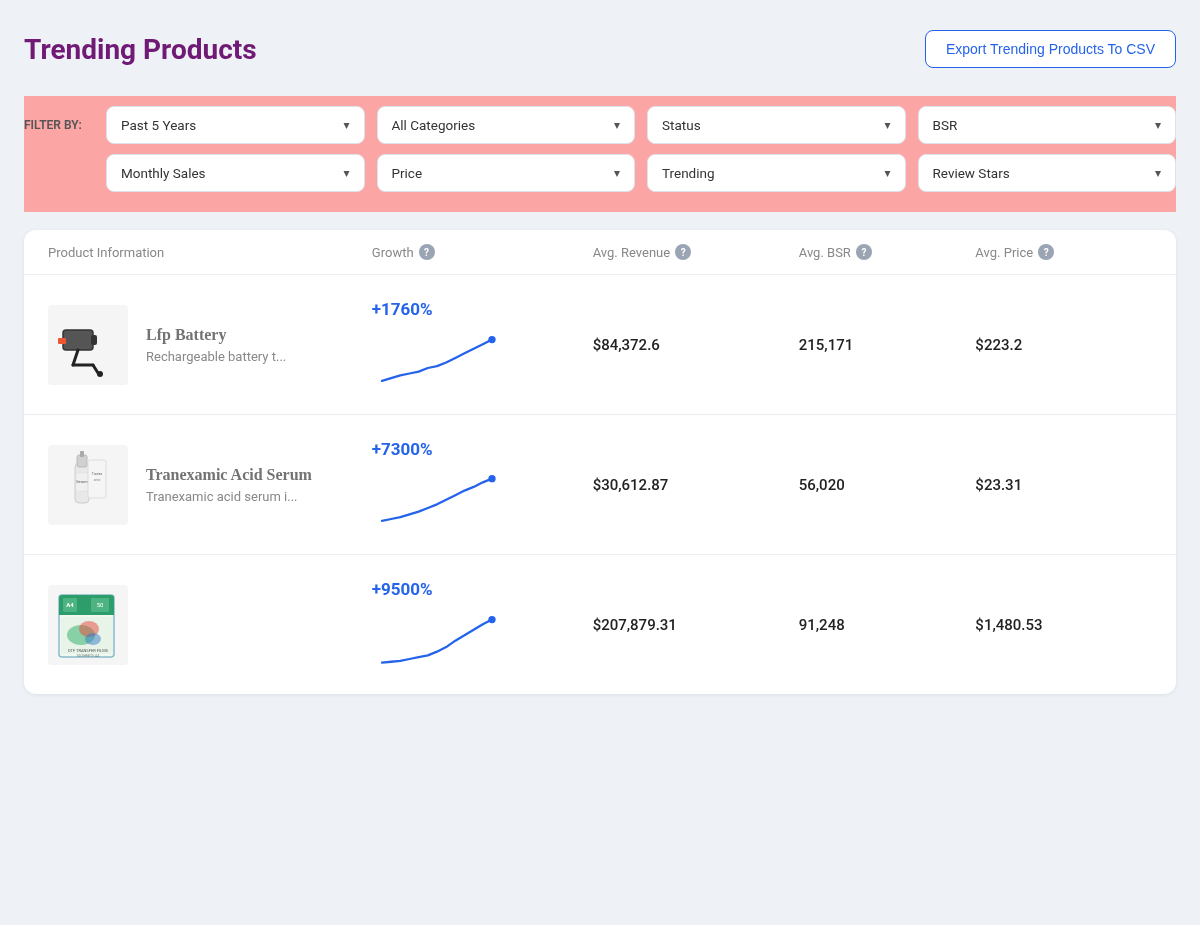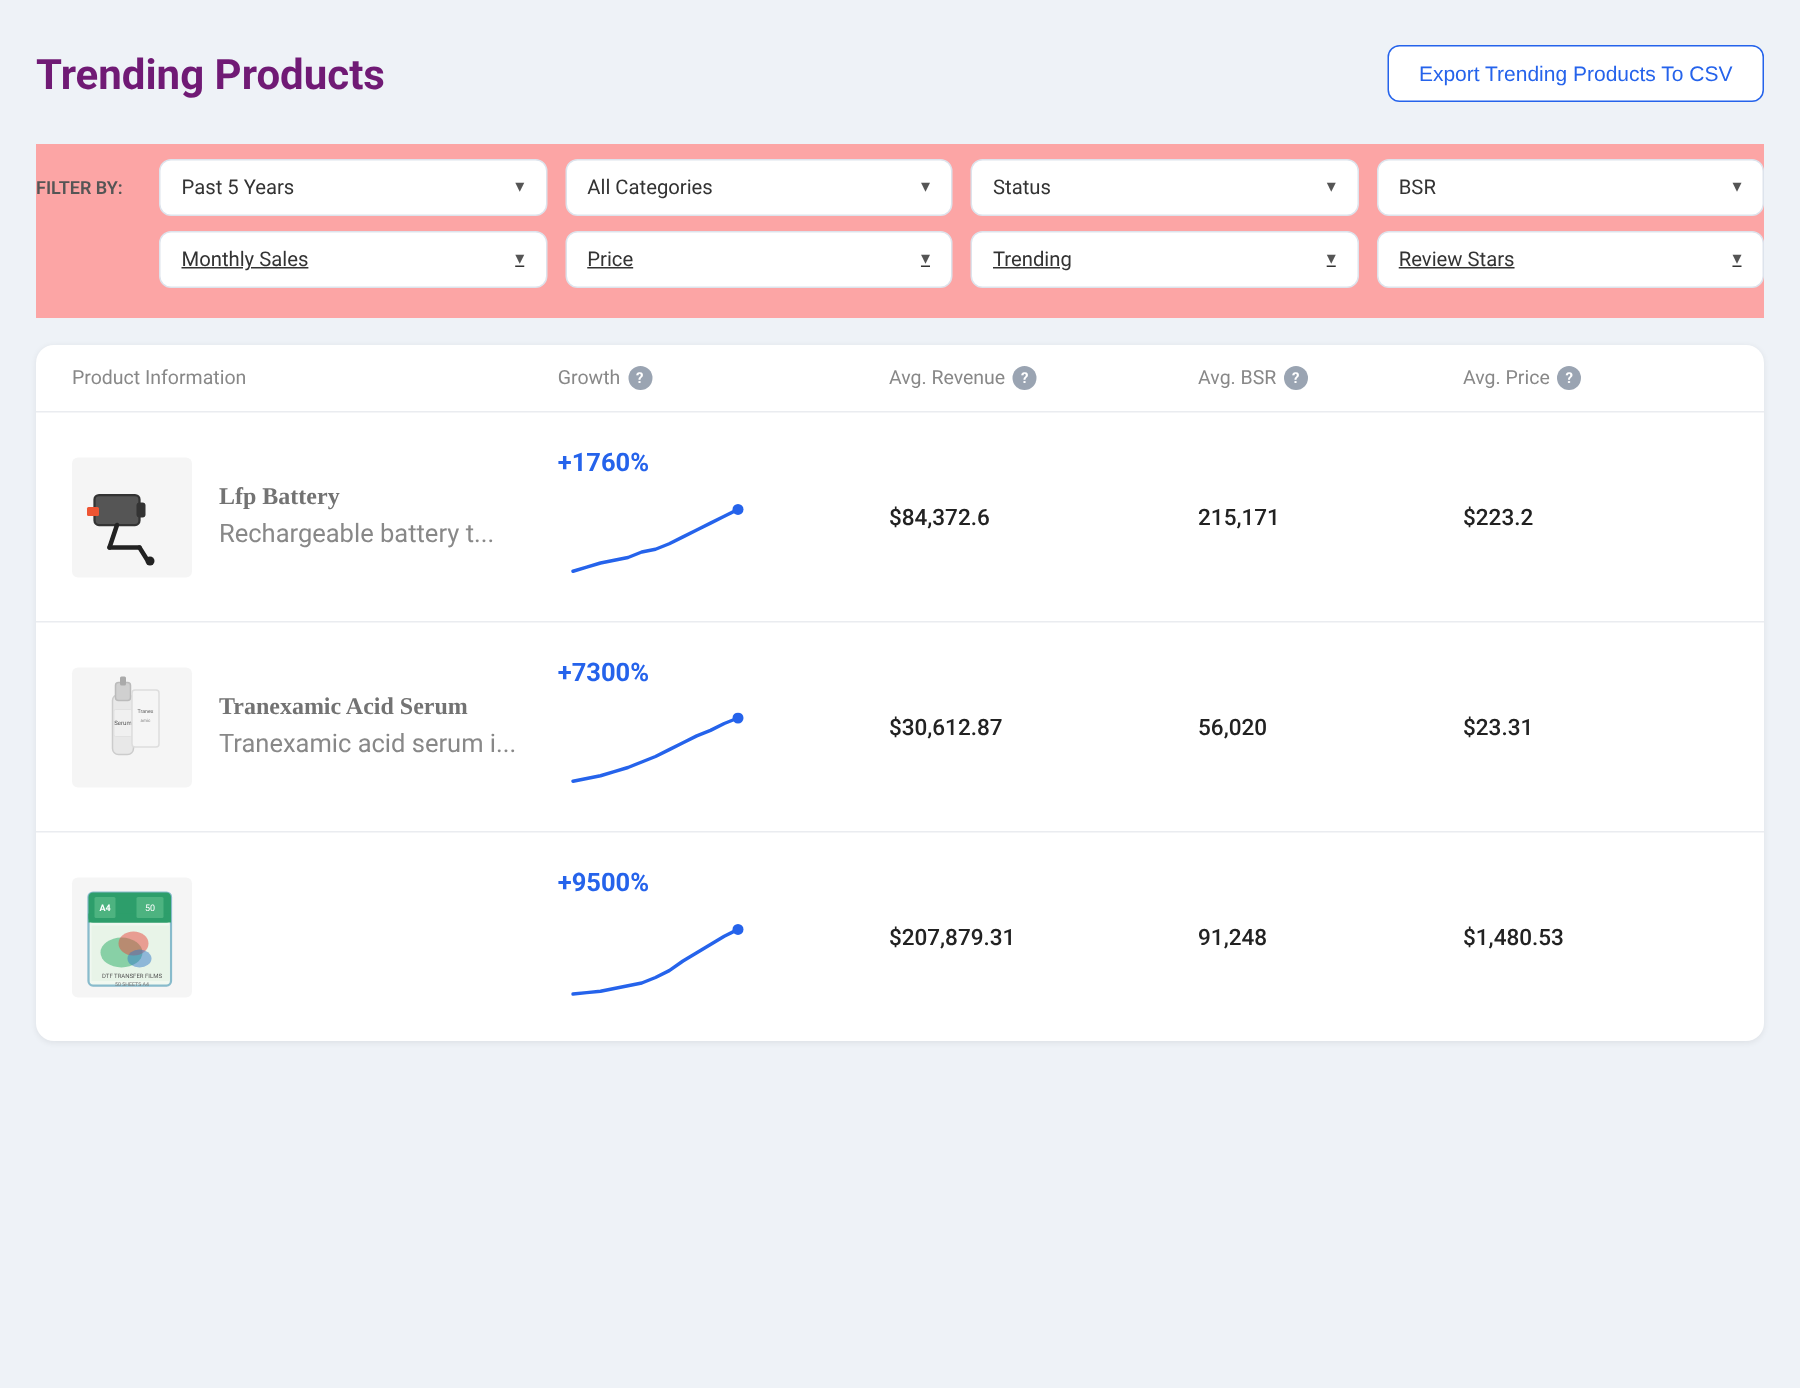--- a/index.html
+++ b/index.html
@@ -54,21 +54,21 @@
       white-space: nowrap;
       min-width: 70px;
     }
     .filter-dropdowns {
       display: flex;
       gap: 12px;
       flex: 1;
     }
     .dropdown {
       display: flex;
-      align-items: flex-start;
+      align-items: center;
       justify-content: space-between;
       background: #fff;
       border: 1.5px solid #dde3ec;
       border-radius: 8px;
       padding: 10px 14px;
       font-size: 13.5px;
       color: #333;
       cursor: pointer;
       min-width: 200px;
       flex: 1;
@@ -78,21 +78,20 @@
       color: #555;
       font-size: 12px;
     }
     .second-row {
       display: flex;
       gap: 12px;
       margin-left: 82px;
     }
     .second-row .dropdown {
       flex: 1;
-      text-decoration: underline;
     }
     .table-container {
       background: #fff;
       border-radius: 12px;
       overflow: hidden;
       box-shadow: 0 1px 4px rgba(0,0,0,0.07);
     }
     .table-header {
       display: grid;
       grid-template-columns: 2.2fr 1.5fr 1.4fr 1.2fr 1.2fr;
@@ -147,21 +146,21 @@
       overflow: hidden;
     }
     .product-name {
       font-size: 16px;
       font-weight: 700;
       color: #737373;
       margin-bottom: 5px;
       font-family: Liberation Serif, serif;
     }
     .product-desc {
-      font-size: 17px;
+      font-size: 13px;
       color: #888;
     }
     .growth-cell {
       display: flex;
       flex-direction: column;
       align-items: flex-start;
       gap: 16px;
     }
     .growth-value {
       font-size: 17px;

